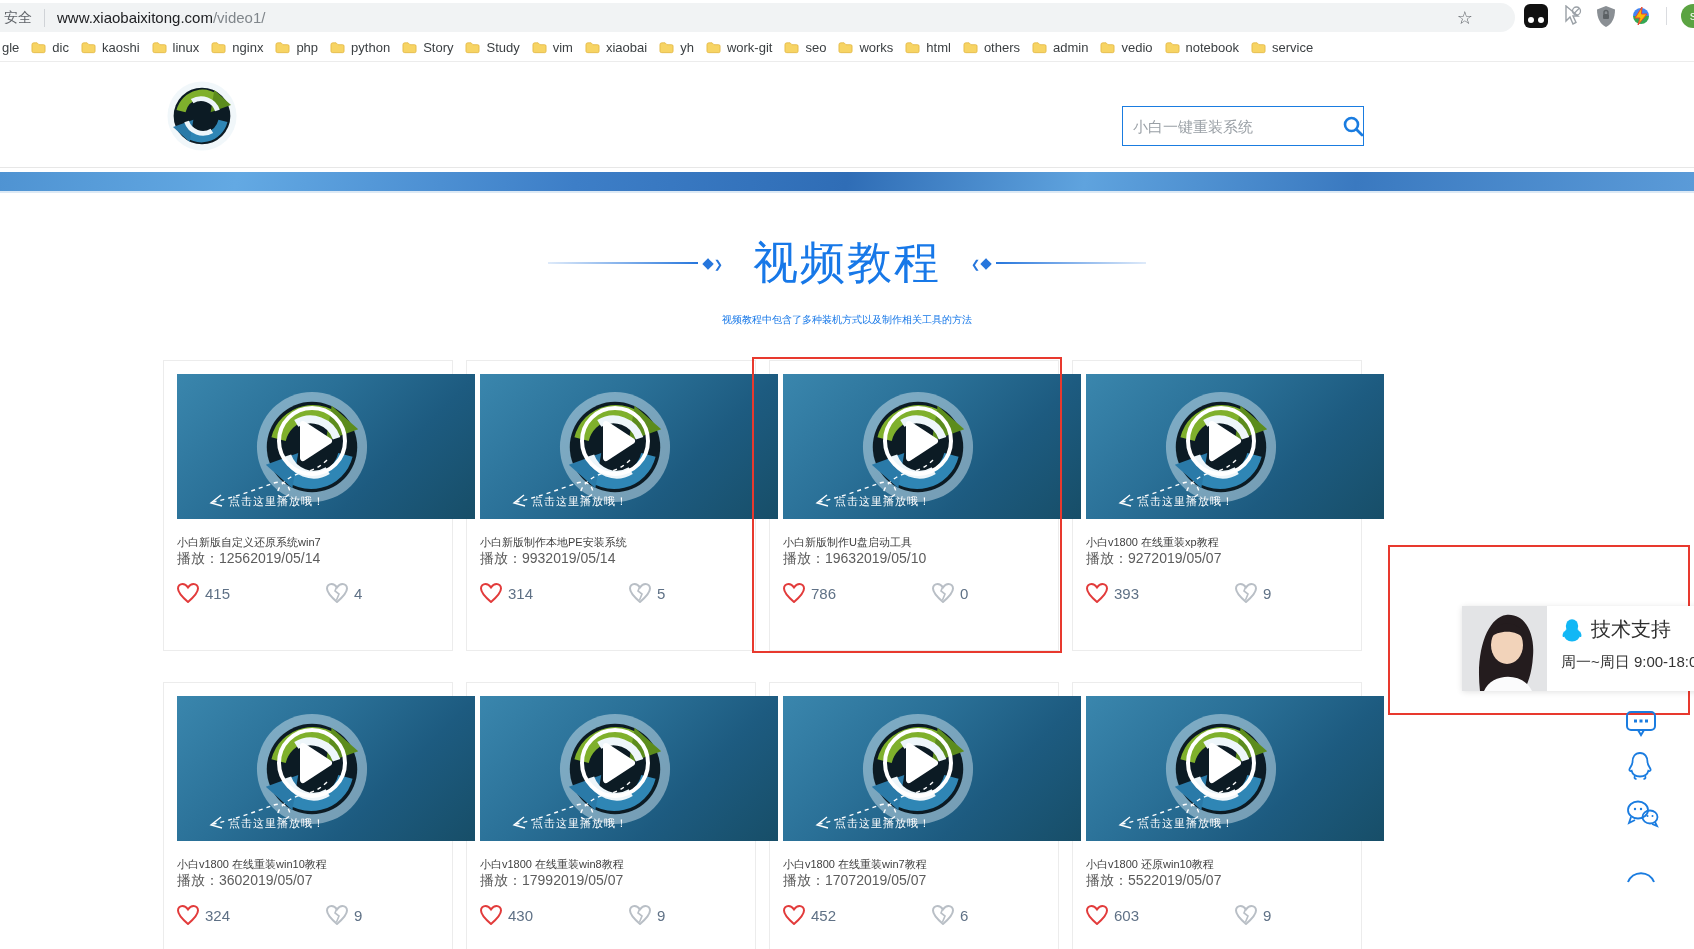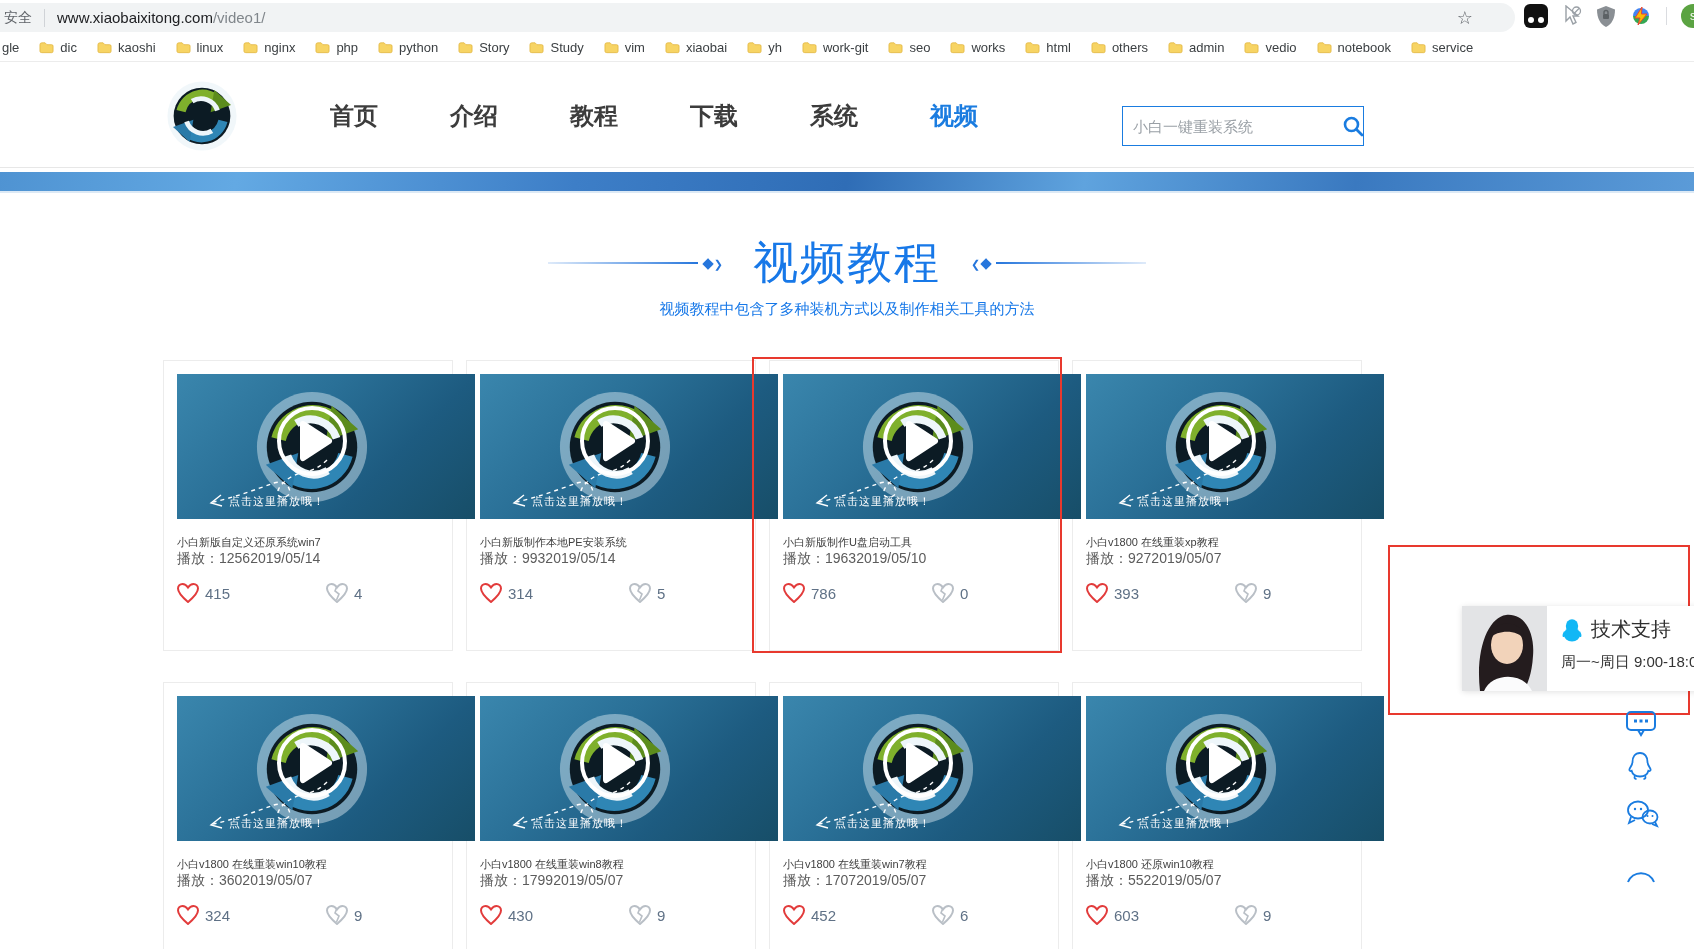--- a/index.html
+++ b/index.html
@@ -18,21 +18,21 @@
   .star { position:absolute; right:42px; top:4px; font-size:18px; color:#5f6368; }
   .ext-row { position:absolute; left:1524px; top:4px; display:flex; align-items:center; gap:14px; }
   .ext-dark { width:24px; height:24px; background:#111; border-radius:6px; position:relative; }
   .ext-dark i { position:absolute; bottom:5px; width:6px; height:6px; background:#fff; border-radius:50%; }
   .ext-dark i:first-child { left:4px; } .ext-dark i:last-child { right:4px; }
   .ext-sep { width:1px; height:18px; background:#dadce0; }
   .avatar { width:24px; height:24px; border-radius:50%; background:#5ba342; color:#fff;
     font-size:12px; display:flex; align-items:center; justify-content:center; }
 
   .bookmarks { position:absolute; left:0; top:34px; width:1694px; height:28px; background:#fff;
-    border-bottom:1px solid #ececec; display:flex; align-items:center; gap:20px; padding-left:2px; }
+    border-bottom:1px solid #ececec; display:flex; align-items:center; gap:12px; padding-left:2px; }
   .bm { display:flex; align-items:center; gap:6px; font-size:13px; color:#3c4043; white-space:nowrap; cursor:pointer; }
   .bm svg { width:15px; height:13px; }
 
   
   .site-header { position:absolute; left:0; top:62px; width:1694px; height:106px; background:#fff;
     border-bottom:1px solid #e7e7e7; }
   .logo { position:absolute; left:165px; top:17px; width:74px; height:74px; }
   .nav { position:absolute; left:330px; top:38px; display:flex; }
   .nav-item { font-size:24px; font-weight:600; color:#3c3c3c; margin-right:72px; cursor:pointer; }
   .nav-item.active { color:#1a7ce0; }
@@ -50,21 +50,21 @@
     border-bottom:2px solid #dce9f5; }
 
   
   .hero { position:absolute; left:0; top:193px; width:1694px; text-align:center; }
   .hero-line { display:flex; align-items:center; justify-content:center; margin-top:40px; }
   .h-rule { width:150px; height:2px; background:linear-gradient(90deg,rgba(38,118,220,.15),#2676dc); }
   .h-rule.right { background:linear-gradient(90deg,#2676dc,rgba(38,118,220,.15)); }
   .h-diamond { color:#2676dc; font-size:15px; margin:0 4px; }
   .h-diamond .small { font-size:11px; }
   .hero-title { font-size:45px; color:#1778e8; margin:0 26px; letter-spacing:2px; }
-  .hero-sub { margin-top:7px; font-size:15px; color:#1778e8; }
+  .hero-sub { margin-top:20px; font-size:10px; color:#1778e8; }
 
   
   .grid { position:absolute; left:163px; top:360px; width:1214px; display:flex; flex-wrap:wrap;
     gap:31px 13px; }
   .card { width:290px; height:291px; background:#fff; border:1px solid #ececec; padding:13px; cursor:pointer; }
   .thumb { position:relative; width:298px; height:145px; overflow:hidden;
     background:linear-gradient(135deg,#3a86ad 0%,#2a7097 38%,#1d5b80 68%,#174e68 100%); }
   .thumb-logo { position:absolute; left:76px; top:14px; width:118px; height:118px; }
   .play-ring { position:absolute; left:98px; top:30px; width:74px; height:74px; }
   .thumb-arrow { position:absolute; left:0; top:0; width:262px; height:145px; }
@@ -276,28 +276,20 @@
         <use href="#folder-ic"></use>
       </svg>
       <span>service</span>
     </span>
 </div>
 
 <div class="site-header">
   <svg class="logo" viewBox="0 0 120 120">
       <use href="#sync-logo"></use>
     </svg>
-  <div class="nav">
-    <span class="nav-item">首页</span>
-    <span class="nav-item">介绍</span>
-    <span class="nav-item">教程</span>
-    <span class="nav-item">下载</span>
-    <span class="nav-item">系统</span>
-    <span class="nav-item active">视频</span>
-  </div>
   <div class="search-box">
     <input type="text" placeholder="小白一键重装系统" style="">
     <span class="search-btn">
       <svg width="22" height="22" viewBox="0 0 22 22">
         <circle cx="9.5" cy="9.5" r="6.5" fill="none" stroke="#1a7ce0" stroke-width="2.6"></circle>
         <line x1="14.5" y1="14.5" x2="20" y2="20" stroke="#1a7ce0" stroke-width="2.8" stroke-linecap="round"></line>
       </svg>
     </span>
   </div>
 </div>

